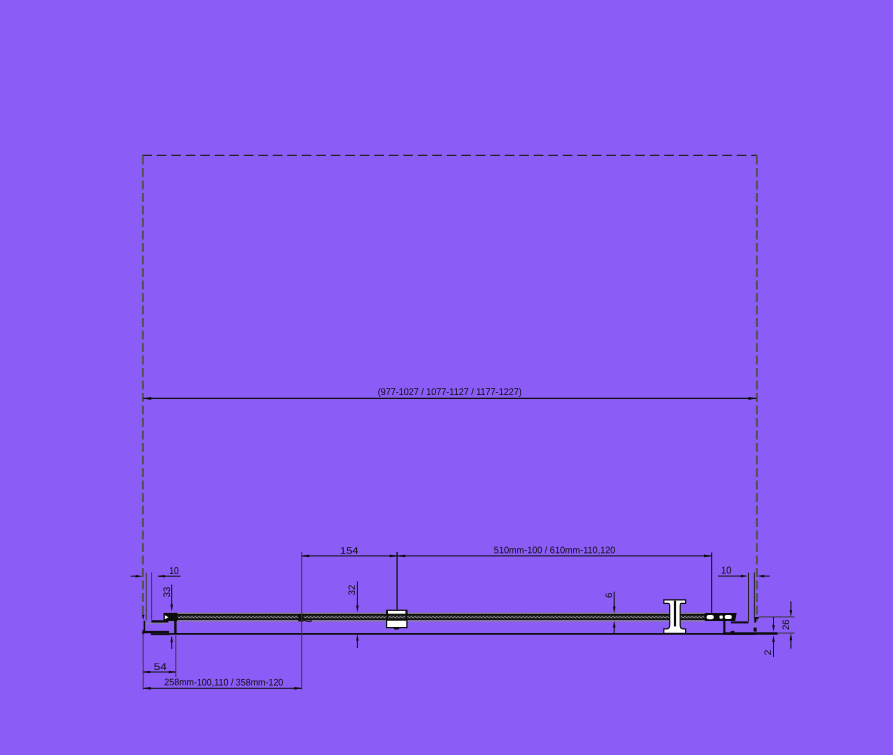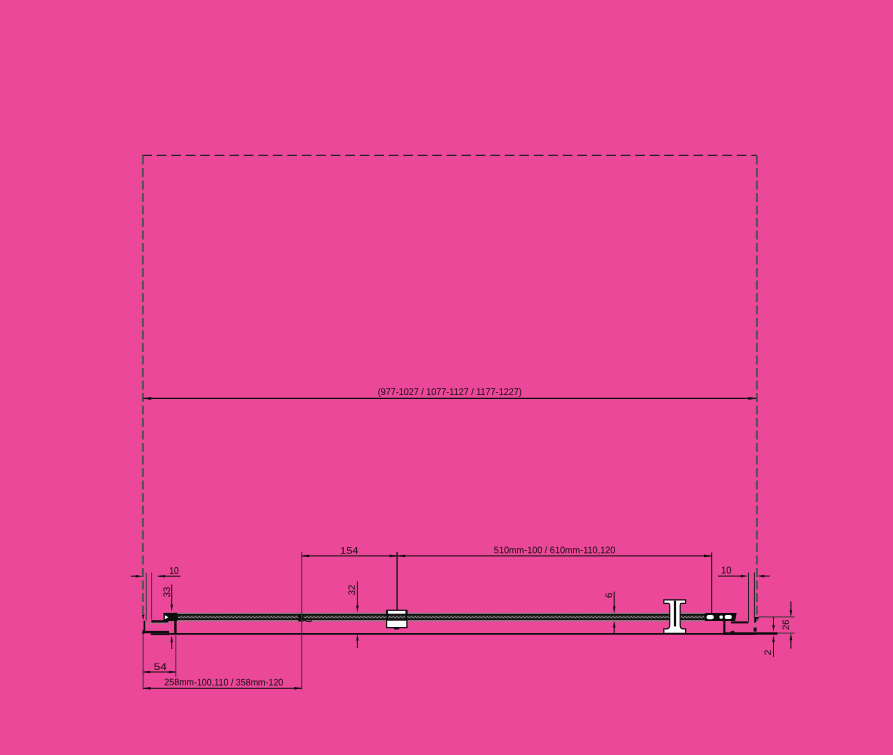--- a/index.html
+++ b/index.html
@@ -1,16 +1,16 @@
 <!DOCTYPE html>
 <html><head>
 <meta charset="utf-8">
 <style>
 html,body{margin:0;padding:0;background:#fff;}
-#page{width:893px;height:755px;position:relative;background:#ec4899;overflow:hidden;}
+#page{width:893px;height:755px;position:relative;background:#8b5cf6;overflow:hidden;}
 svg{position:absolute;left:0;top:0;opacity:0.999;will-change:transform;}
 text{font-family:"Liberation Sans",sans-serif;fill:#0d0d0d;text-rendering:geometricPrecision;}
 </style>
 </head>
 <body>
 <div id="page">
 <svg width="893" height="755" viewBox="0 0 893 755">
 <defs>
 <pattern id="glasshatch" x="0" y="614.5" width="3.6" height="5.2" patternUnits="userSpaceOnUse">
 <rect x="0" y="0" width="3.6" height="5.2" fill="#141414"></rect>

